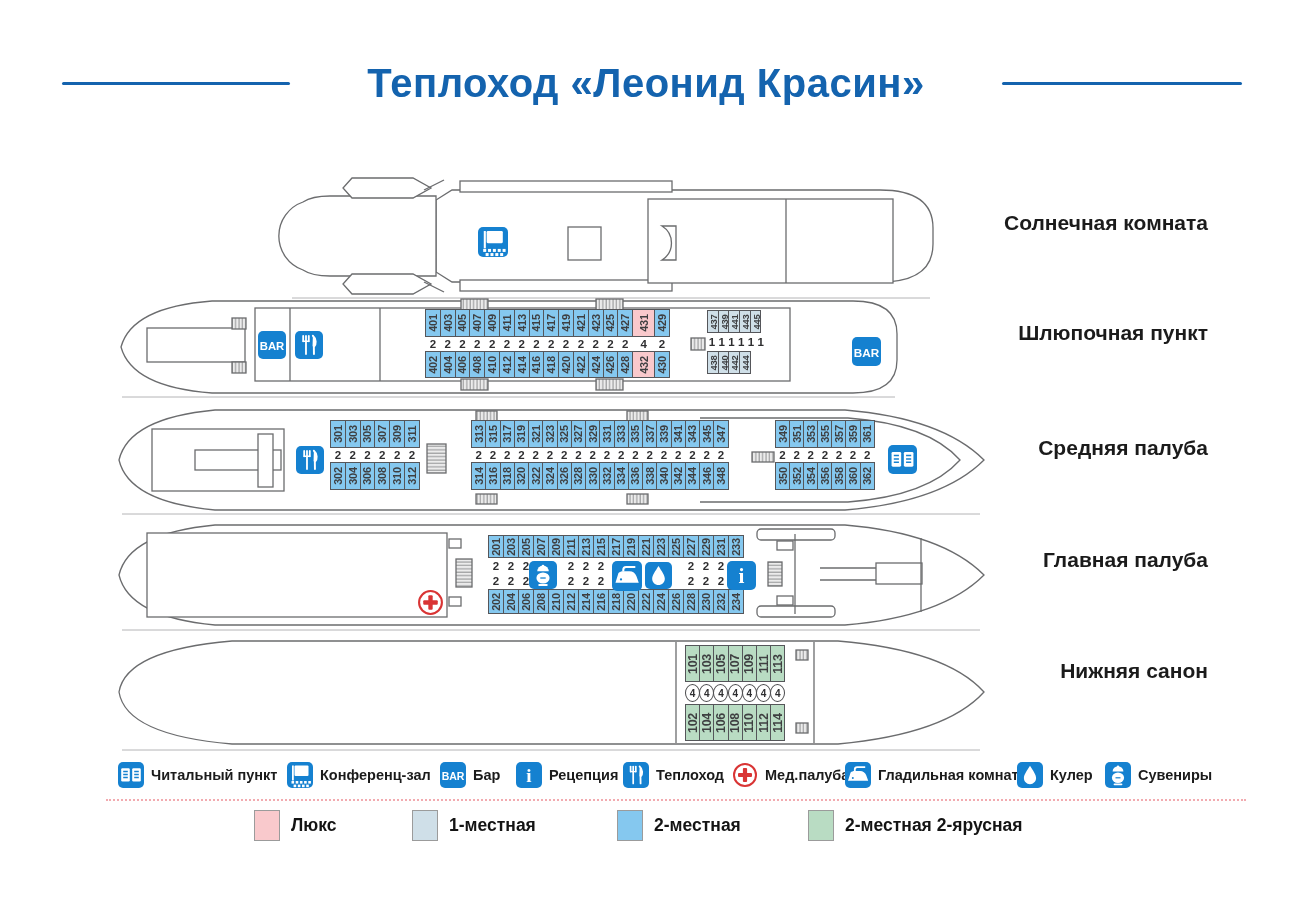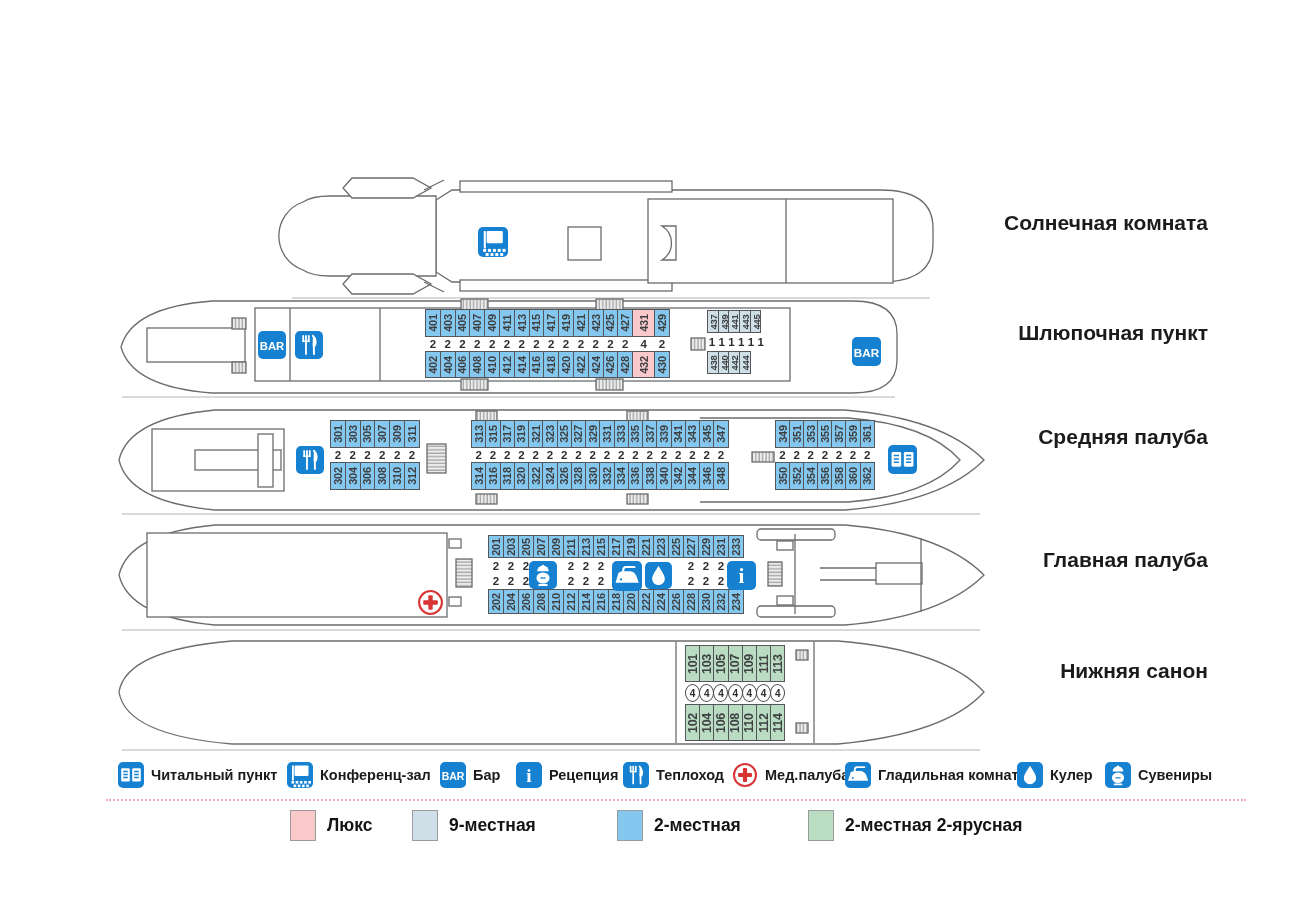--- a/index.html
+++ b/index.html
@@ -52,20 +52,25 @@
   .legend-divider{position:absolute;left:106px;top:799px;width:1140px;border-top:2px dotted #f2abb0;}
   .titem{position:absolute;top:810px;display:flex;align-items:center;gap:11px;}
   .tswatch{width:24px;height:29px;border:1px solid #9b9b9b;flex:none;}
   .tlabel{font-size:17.5px;font-weight:600;color:#141414;white-space:nowrap;}
 </style>
 </head>
 <body>
 
 <div class="canvas">
 
+  <div class="title-row">
+    <span class="rule left"></span>
+    <h1 class="title">Теплоход «Леонид Красин»</h1>
+    <span class="rule right"></span>
+  </div>
 
   <svg id="hulls" width="1300" height="920" viewBox="0 0 1300 920">
     <defs>
       <pattern id="stH" width="3.4" height="14" patternUnits="userSpaceOnUse">
         <rect width="3.4" height="14" fill="#ececec"></rect>
         <line x1="1" y1="0" x2="1" y2="14" stroke="#8f9092" stroke-width="1"></line>
       </pattern>
       <pattern id="stV" width="14" height="3.4" patternUnits="userSpaceOnUse">
         <rect width="14" height="3.4" fill="#ececec"></rect>
         <line x1="0" y1="1" x2="14" y2="1" stroke="#8f9092" stroke-width="1"></line>
@@ -969,21 +974,21 @@
       <div class="dicon" style="left: 727px; top: 561px; width: 29px; height: 29px;">
         <svg viewBox="0 0 26 26" xmlns="http://www.w3.org/2000/svg">
           <text x="13" y="19.5" text-anchor="middle" font-family="Liberation Serif, serif" font-size="19" font-weight="bold" fill="#fff">i</text>
         </svg>
       </div>
     </div>
 
   <div id="deck-labels">
       <div class="decklabel" style="top: 210px;">Солнечная комната</div>
       <div class="decklabel" style="top: 320px;">Шлюпочная пункт</div>
-      <div class="decklabel" style="top: 424px;">Средняя палуба</div>
+      <div class="decklabel" style="top: 435px;">Средняя палуба</div>
       <div class="decklabel" style="top: 547px;">Главная палуба</div>
       <div class="decklabel" style="top: 658px;">Нижняя санон</div>
     </div>
 
   <div id="legend-facilities">
       <div class="fitem" style="left: 118px;">
         <span class="ficon">
           <svg viewBox="0 0 26 26" xmlns="http://www.w3.org/2000/svg">
             <rect x="3.2" y="6.2" width="8.6" height="13.2" rx="1.2" fill="#fff"></rect>
             <rect x="14.2" y="6.2" width="8.6" height="13.2" rx="1.2" fill="#fff"></rect>
@@ -1080,27 +1085,27 @@
             <ellipse cx="13" cy="15.8" rx="6.1" ry="5.2" fill="#fff"></ellipse>
             <rect x="8.6" y="21.4" width="8.8" height="1.8" rx=".9" fill="#fff"></rect>
             <path d="M10.5 15.8h5" stroke="#1581d0" stroke-width="1.2"></path>
           </svg>
         </span>
         <span class="flabel">Сувениры</span>
       </div>
     </div>
   <div class="legend-divider"></div>
   <div id="legend-types">
-      <div class="titem" style="left: 254px; margin-left: 36px;">
+      <div class="titem" style="left: 254px;">
         <span class="tswatch" style="background: rgb(249, 201, 204);"></span>
         <span class="tlabel">Люкс</span>
       </div>
       <div class="titem" style="left: 412px;">
         <span class="tswatch" style="background: rgb(207, 223, 232);"></span>
-        <span class="tlabel">9-местная</span>
+        <span class="tlabel">1-местная</span>
       </div>
       <div class="titem" style="left: 617px;">
         <span class="tswatch" style="background: rgb(133, 200, 239);"></span>
         <span class="tlabel">2-местная</span>
       </div>
       <div class="titem" style="left: 808px;">
         <span class="tswatch" style="background: rgb(185, 220, 195);"></span>
         <span class="tlabel">2-местная 2-ярусная</span>
       </div>
     </div>

